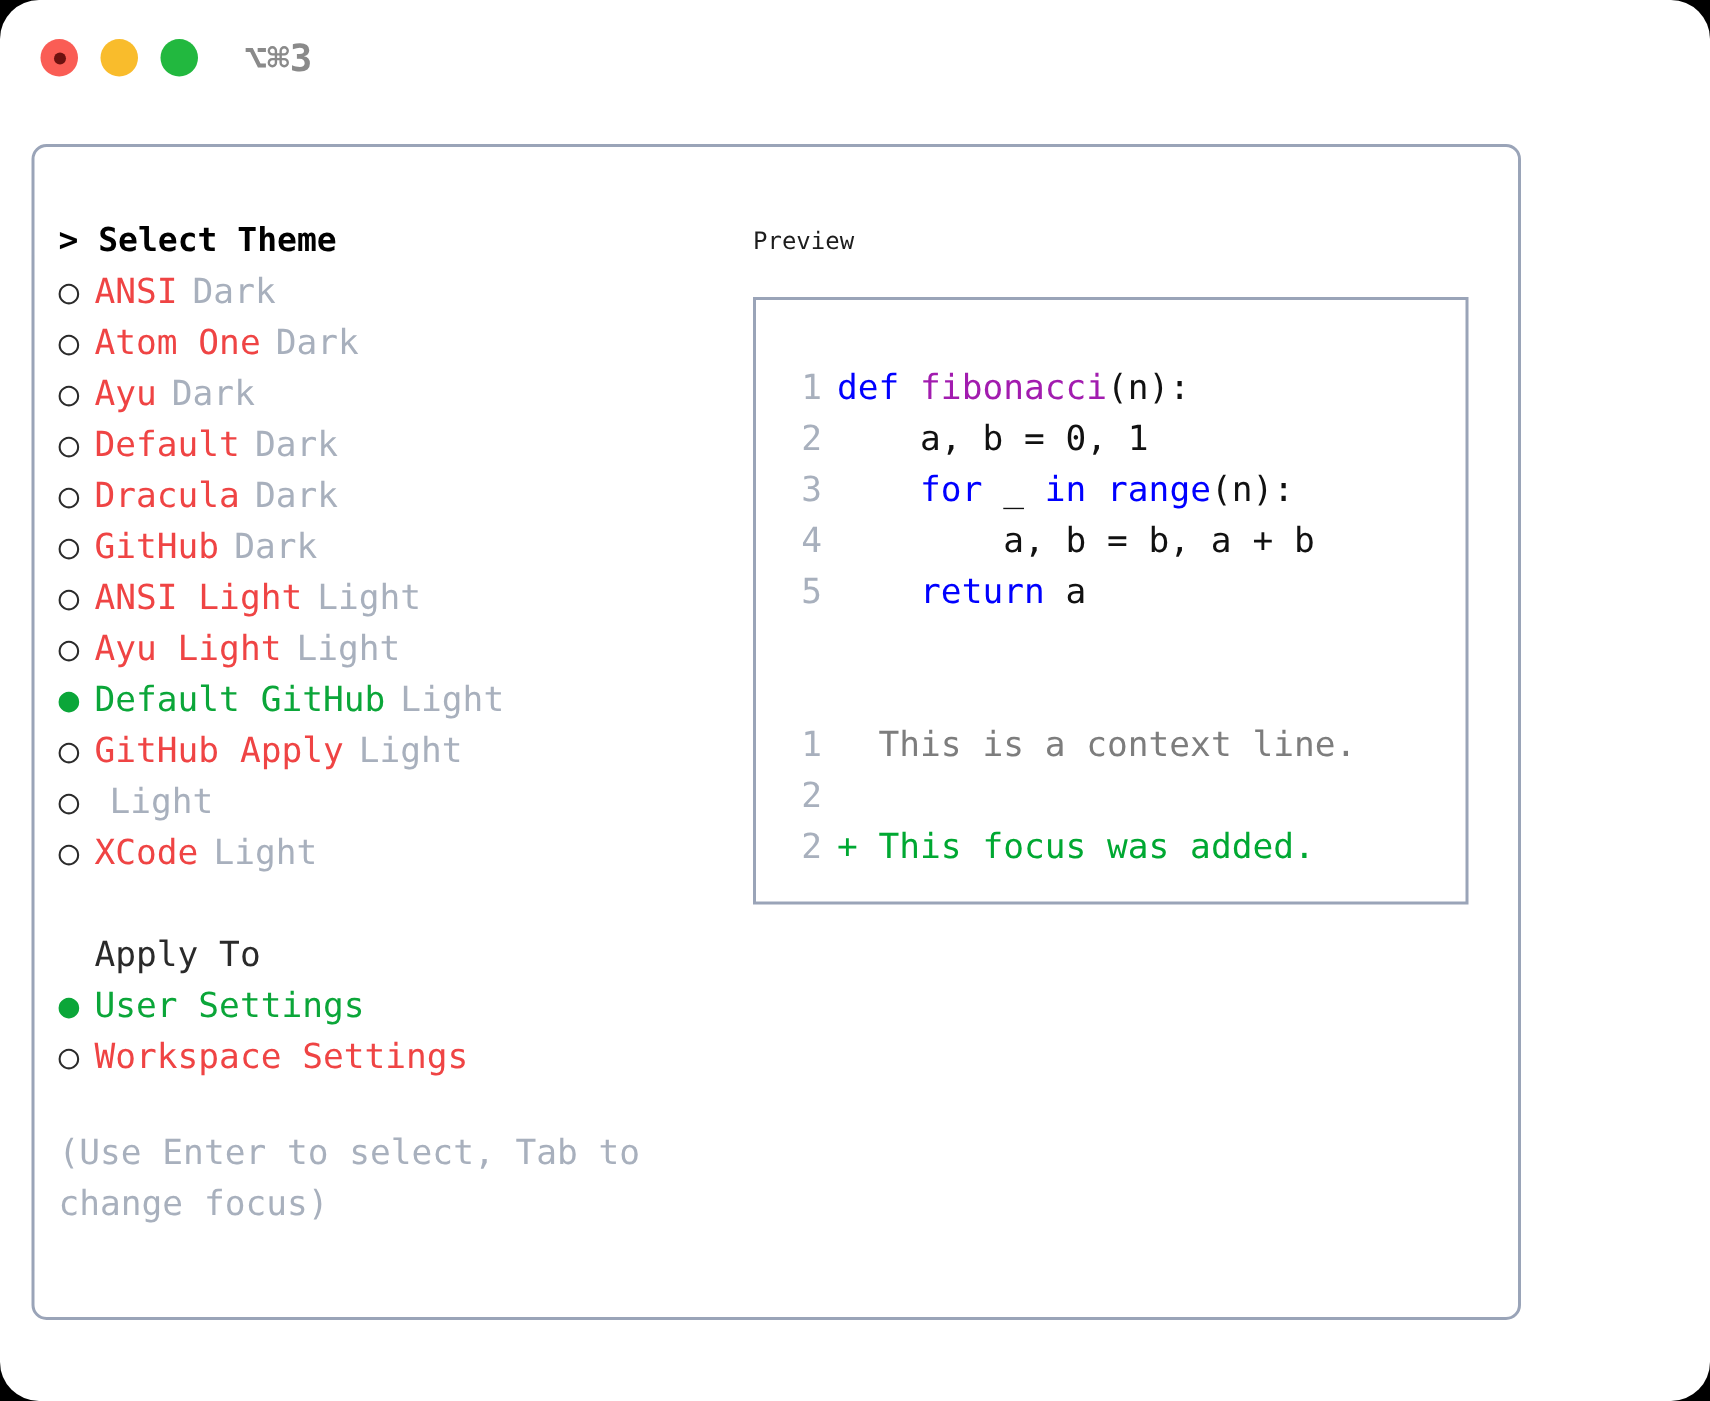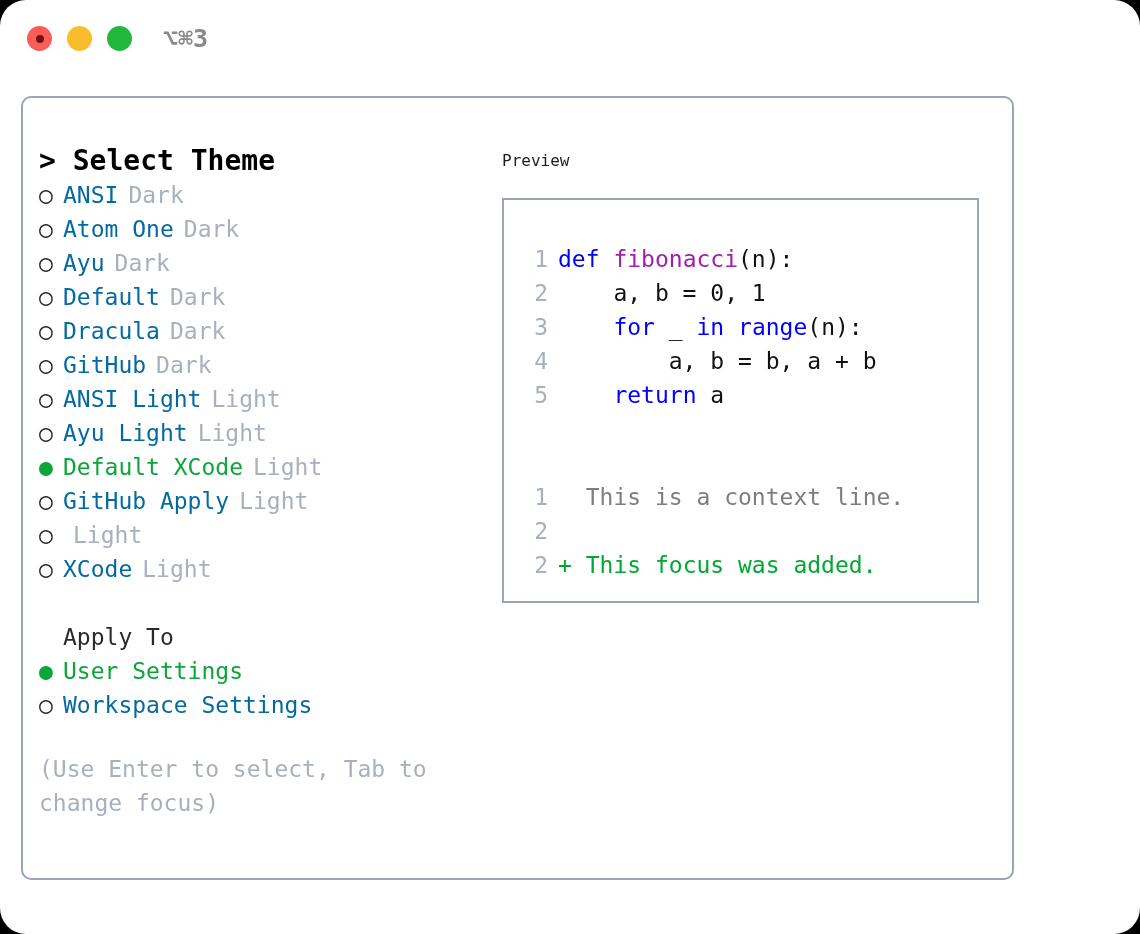--- a/index.html
+++ b/index.html
@@ -95,21 +95,21 @@
 
   
   .left-col {
     position: absolute;
     left: 16px;
     top: 46px;
     width: 460px;
   }
 
   .section-header {
-    font-size: 28px;
+    font-size: 22px;
     font-weight: bold;
     color: #000000;
     line-height: 34px;
     white-space: pre;
     display: block;
   }
 
   .opt-row {
     display: flex;
     align-items: baseline;
@@ -119,21 +119,21 @@
     white-space: pre;
   }
   .bullet {
     display: inline-block;
     width: 24px;
     flex: 0 0 24px;
     color: #2a2a2a;
     font-size: 23px;
   }
   .opt-row.selected .bullet { color: #0ba639; }
-  .opt-label { color: #0369a1; }
+  .opt-label { color: #ef4444; }
   .opt-row.selected .opt-label { color: #0ba639; }
   .opt-tag {
     color: #a8b0bd;
     margin-left: 10px;
   }
 
   .apply-header {
     font-size: 23px;
     color: #2a2a2a;
     line-height: 34px;
@@ -273,21 +273,21 @@
         </div>
 
         <div class="opt-row">
           <span class="bullet">○</span>
           <span class="opt-label">Ayu Light</span>
           <span class="opt-tag">Light</span>
         </div>
 
         <div class="opt-row selected">
           <span class="bullet">●</span>
-          <span class="opt-label">Default XCode</span>
+          <span class="opt-label">Default GitHub</span>
           <span class="opt-tag">Light</span>
         </div>
 
         <div class="opt-row">
           <span class="bullet">○</span>
           <span class="opt-label">GitHub Apply</span>
           <span class="opt-tag">Light</span>
         </div>
 
         <div class="opt-row">

